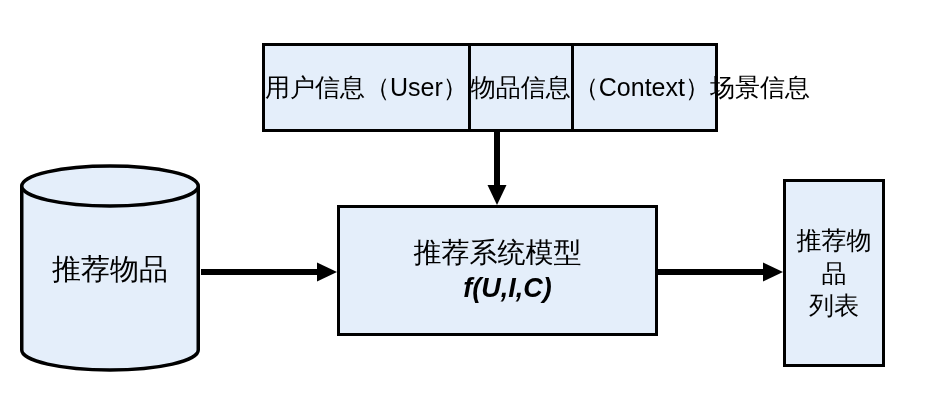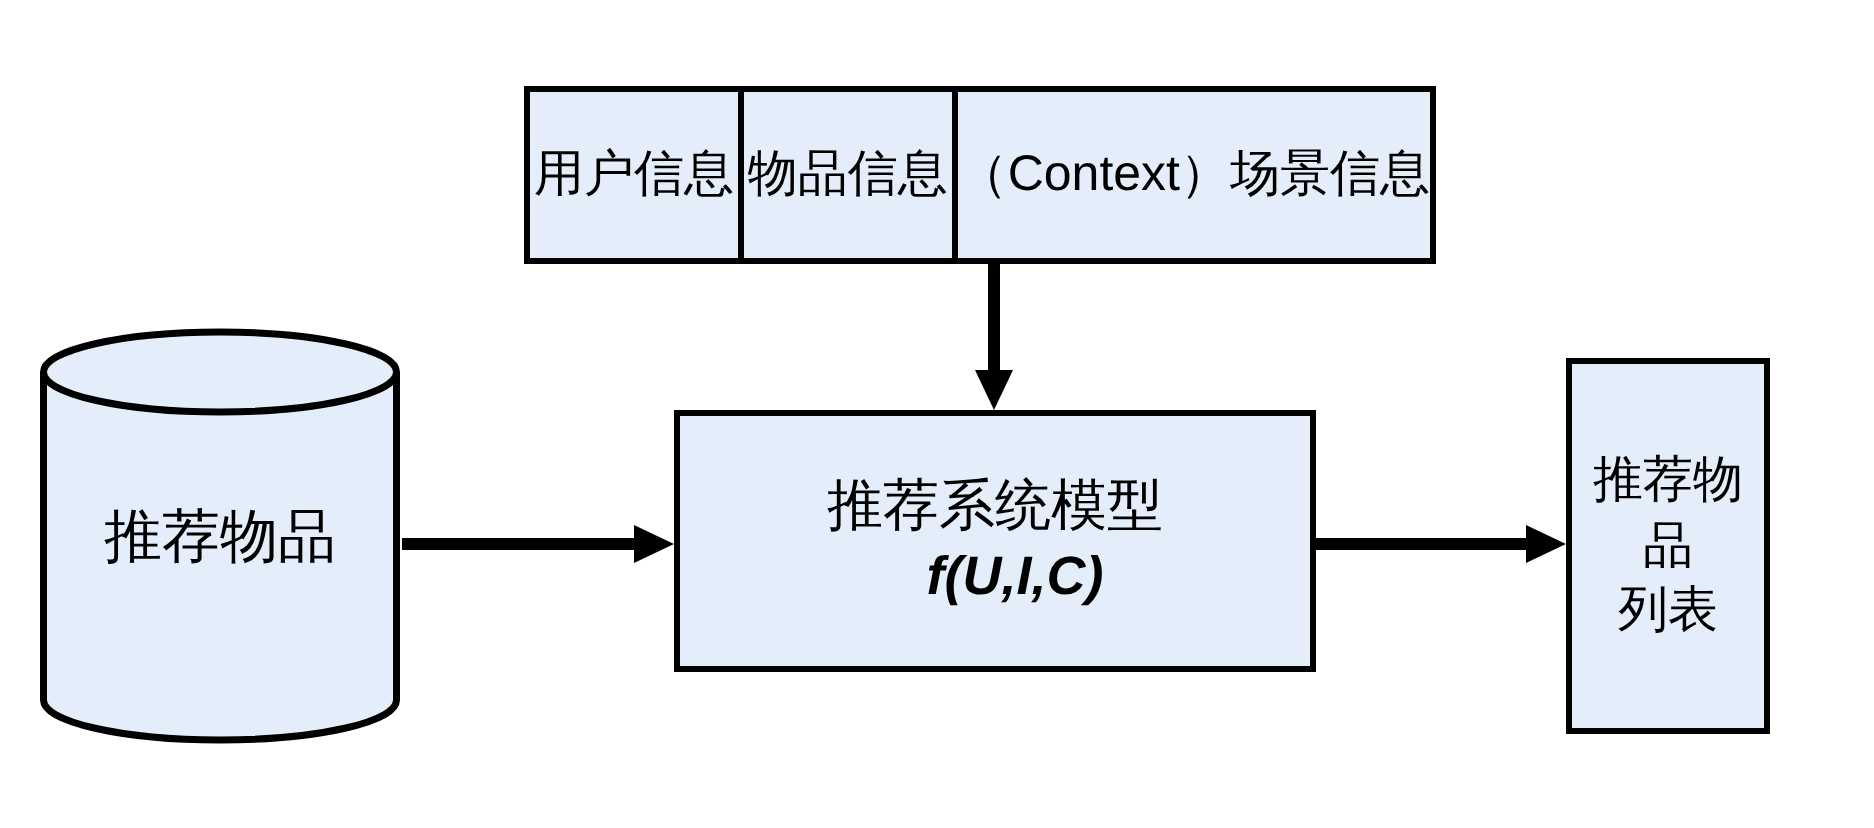--- a/index.html
+++ b/index.html
@@ -104,20 +104,21 @@
 
     <g>
       <line x1="658" y1="272" x2="765" y2="272" stroke="#000000" stroke-width="6"></line>
       <polygon points="783,272 763,262.5 763,281.5" fill="#000000"></polygon>
     </g>
   </svg>
 
   <div class="topbox">
     <div class="cell">
       <div>用户信息</div>
+      <div>（User）</div>
     </div>
     <div class="cell">
       <div>物品信息</div>
     </div>
     <div class="cell">
       <div>（Context）</div>
       <div>场景信息</div>
     </div>
   </div>
 

